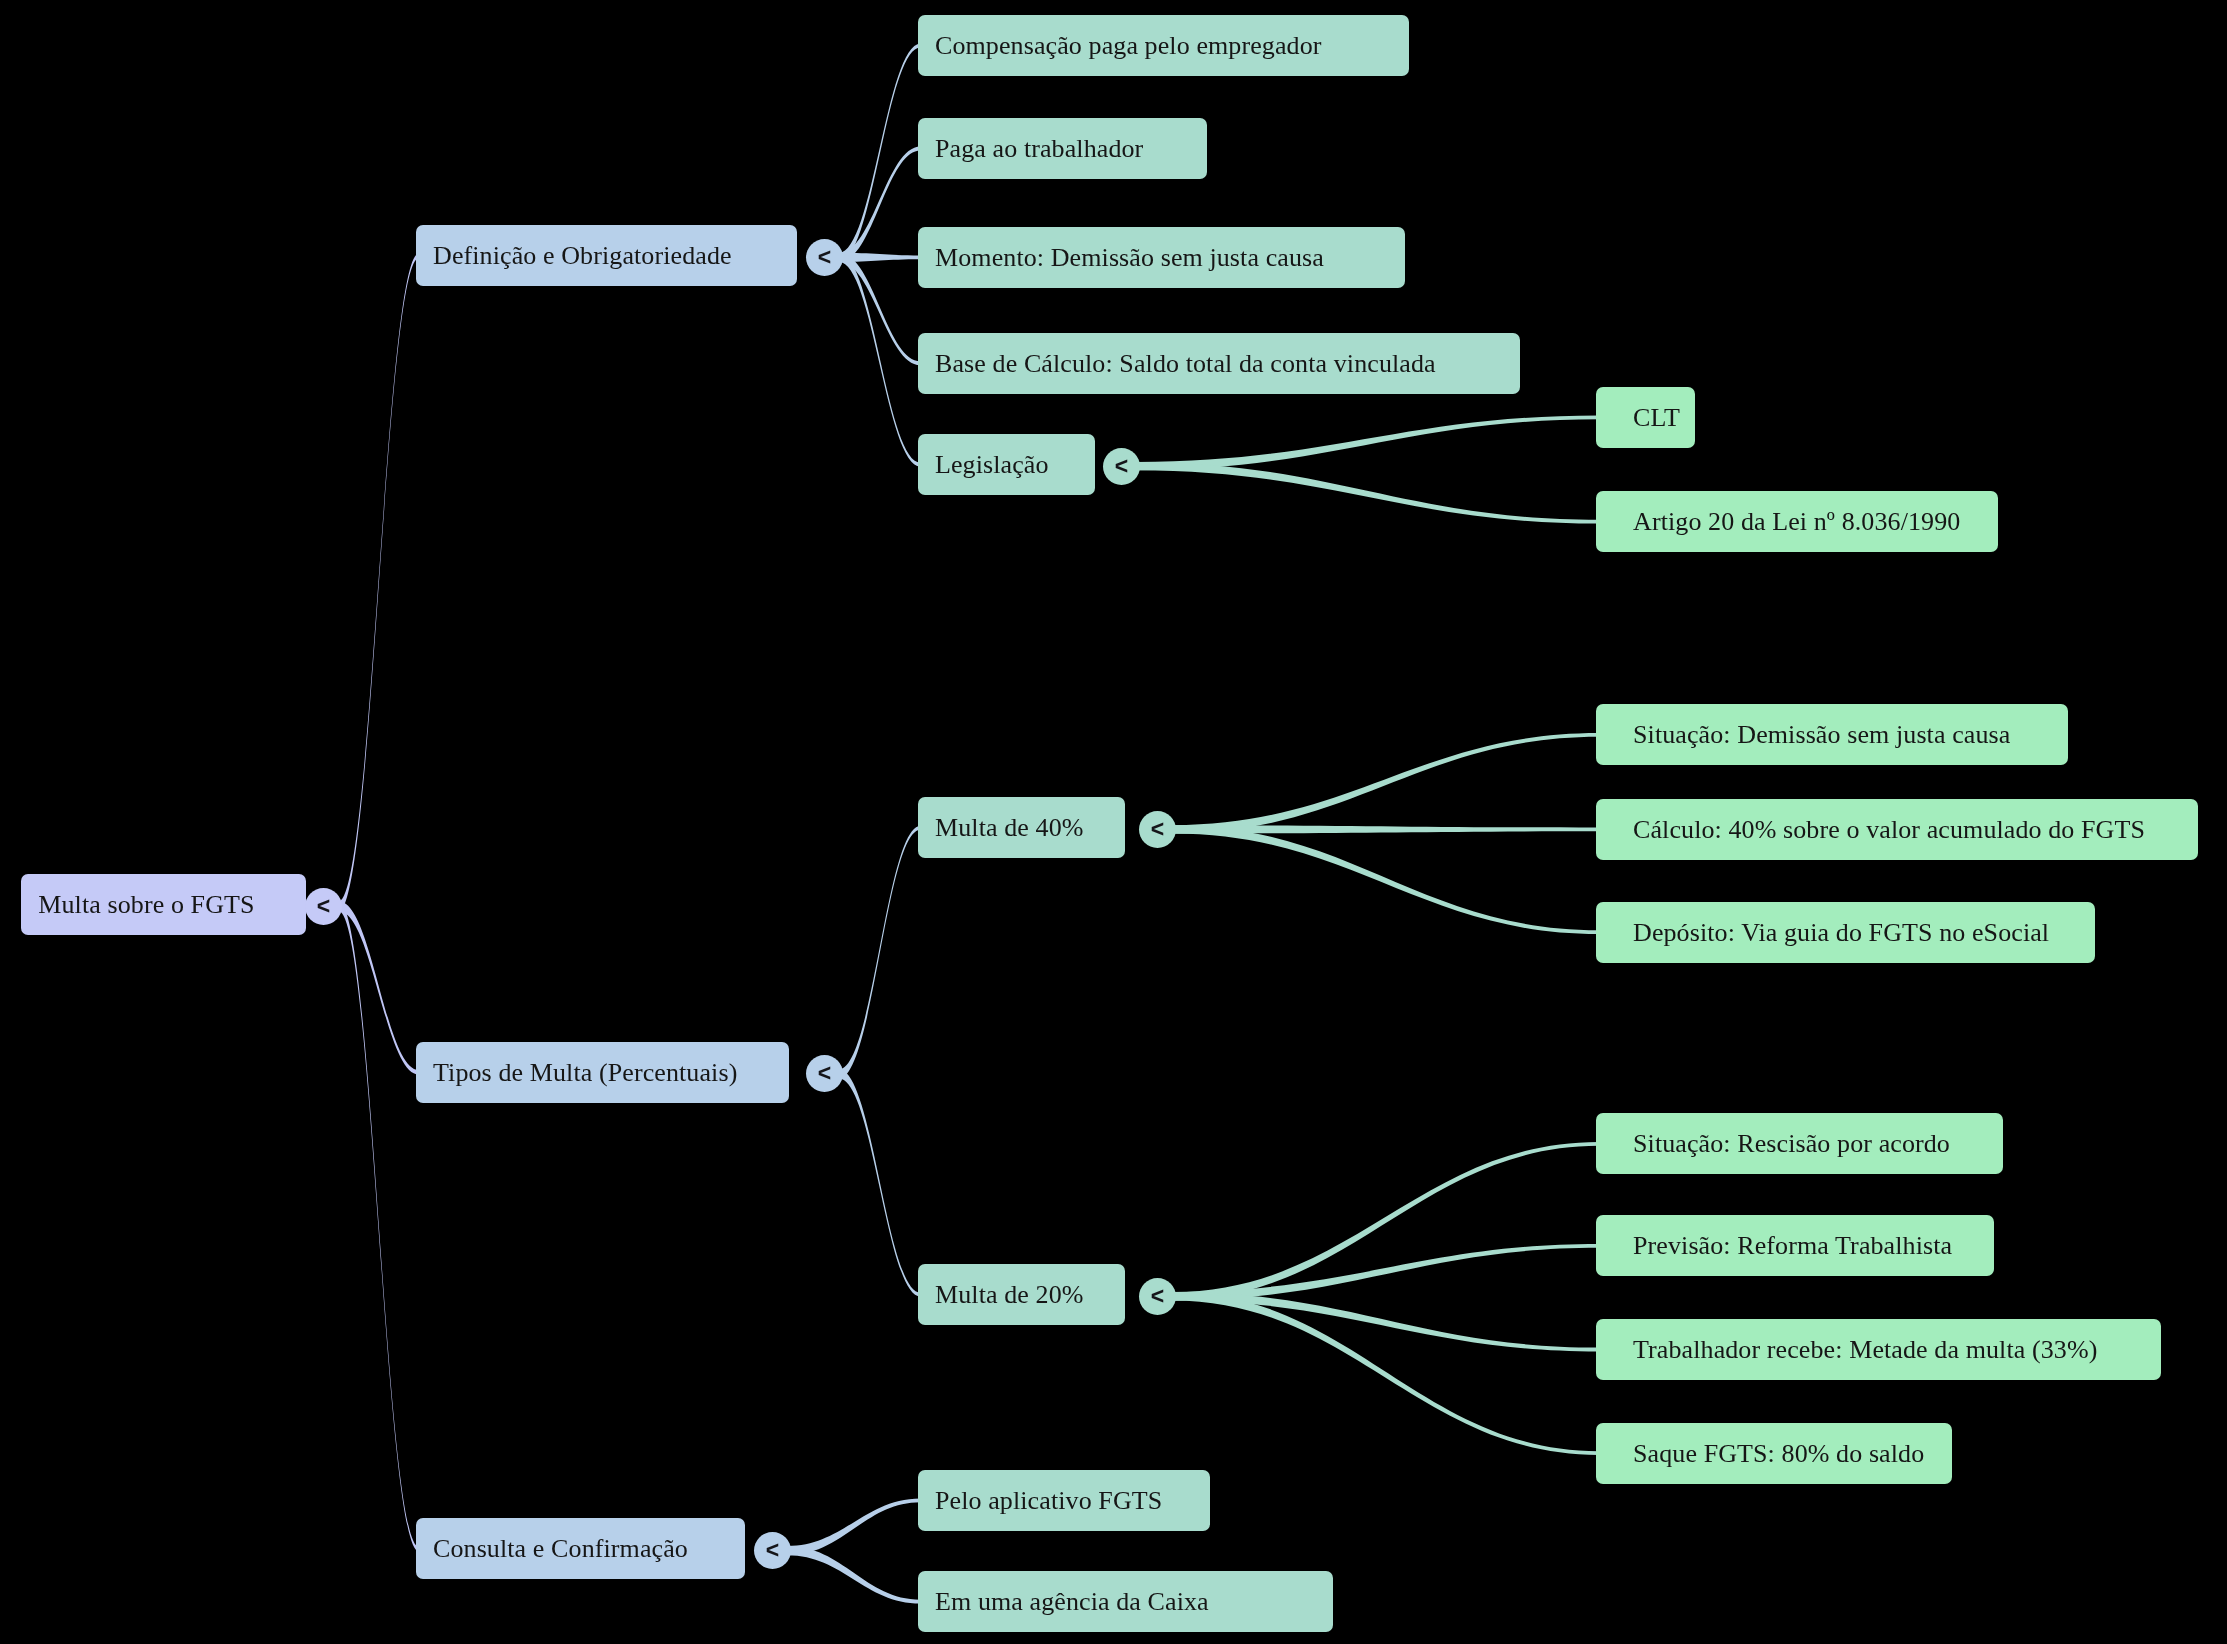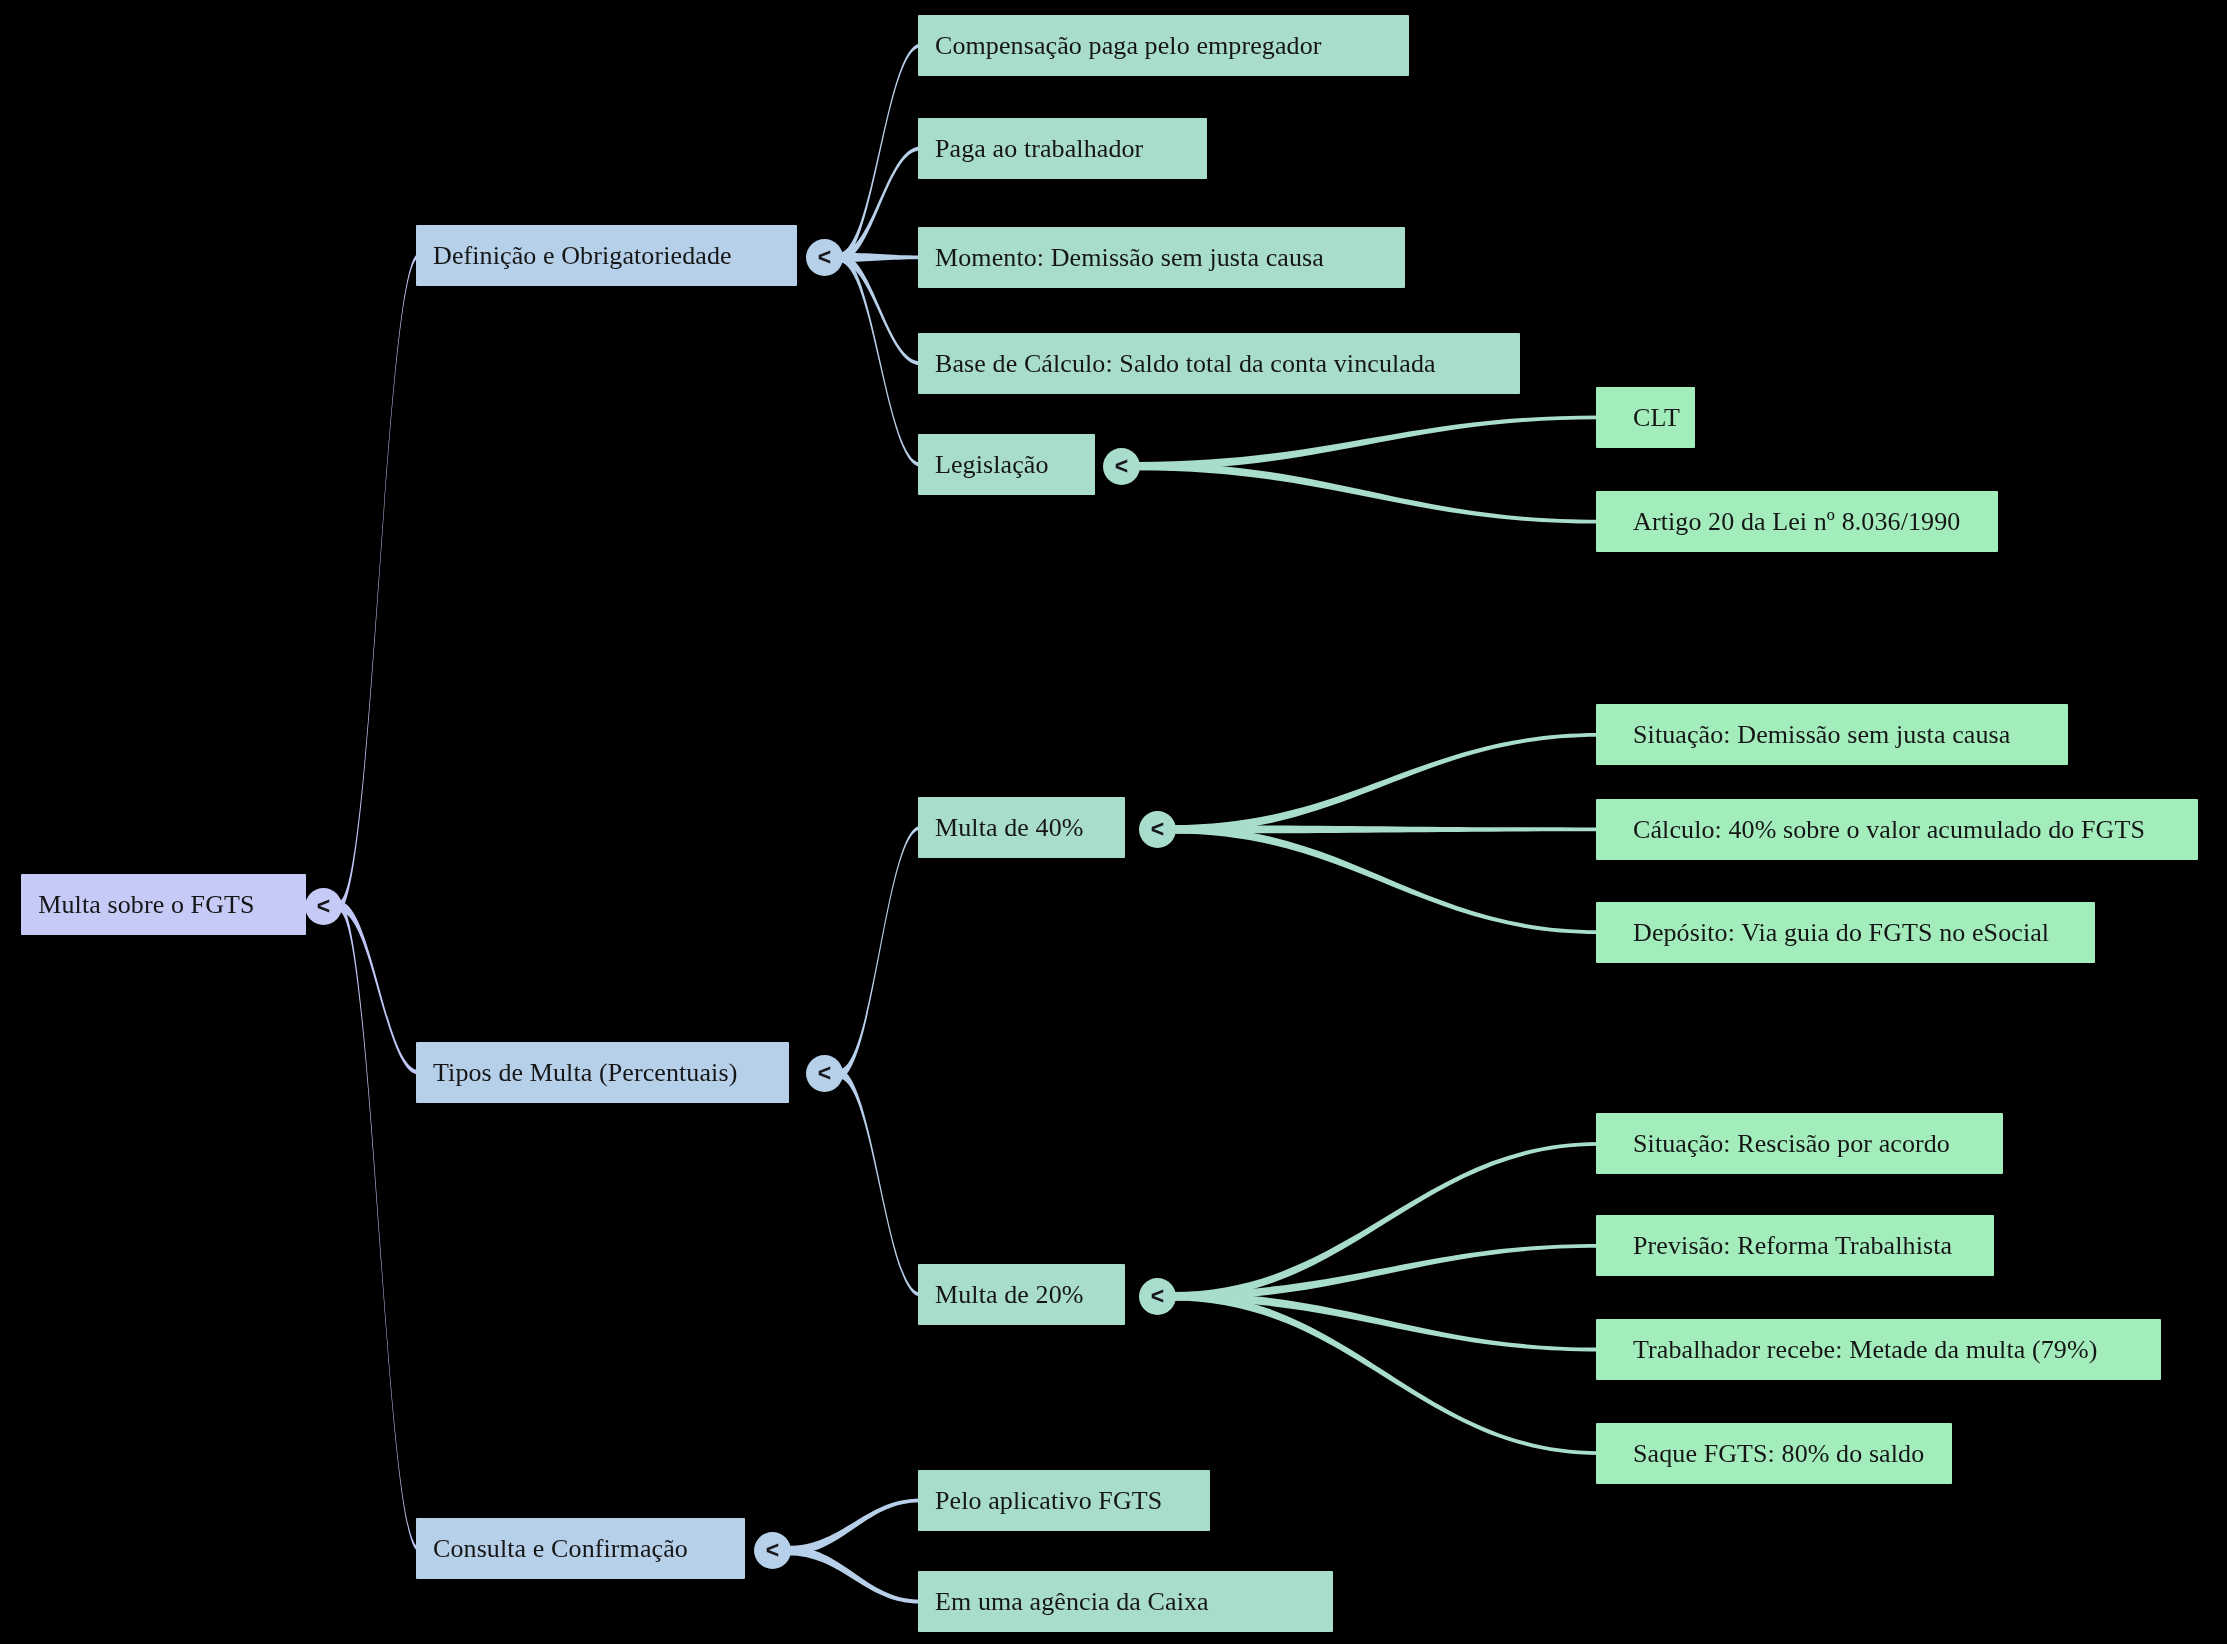--- a/index.html
+++ b/index.html
@@ -1,21 +1,21 @@
 <!DOCTYPE html>
 <html style="font-size:12.2px"><head>
 <meta charset="utf-8">
 <style>
   html,body{margin:0;padding:0;background:#000;}
   body{width:2227px;height:1645px;overflow:hidden;
        font-family:"Liberation Serif","DejaVu Serif",serif;}
   #stage{position:relative;width:2227px;height:1645px;background:#000;}
   #links{position:absolute;left:0;top:0;width:2227px;height:1645px;}
   .node{position:absolute;box-sizing:border-box;display:flex;align-items:center;
-        border-radius:1px;color:#161616;white-space:nowrap;}
+        border-radius:7px;color:#161616;white-space:nowrap;}
   .node .lbl{padding:0 17px;font-size:26px;line-height:1;letter-spacing:0.1px;}
   .root{background:#c5caf7;}
   .lvl1{background:#b7d0ea;}
   .lvl2{background:#a8dccd;}
   .lvl3{background:#a3edbd;padding-left:20px;}
   .toggle{position:absolute;display:flex;align-items:center;justify-content:center;
           border-radius:50%;font-family:"Liberation Sans","DejaVu Sans",sans-serif;
           font-size:23px;font-weight:700;color:#15151a;box-sizing:border-box;}
   .t-root{background:#c5caf7;}
   .t-lvl1{background:#b7d0ea;}
@@ -112,21 +112,21 @@
       <div class="toggle t-lvl2" style="left: 1139px; top: 1278px; width: 37px; height: 37px;">
         <span>&lt;</span>
       </div>
       <div class="node lvl3" style="left: 1596px; top: 1113px; width: 407px; height: 61px;">
         <span class="lbl">Situação: Rescisão por acordo</span>
       </div>
       <div class="node lvl3" style="left: 1596px; top: 1215px; width: 398px; height: 61px;">
         <span class="lbl">Previsão: Reforma Trabalhista</span>
       </div>
       <div class="node lvl3" style="left: 1596px; top: 1319px; width: 565px; height: 61px;">
-        <span class="lbl">Trabalhador recebe: Metade da multa (79%)</span>
+        <span class="lbl">Trabalhador recebe: Metade da multa (33%)</span>
       </div>
       <div class="node lvl3" style="left: 1596px; top: 1423px; width: 356px; height: 61px;">
         <span class="lbl">Saque FGTS: 80% do saldo</span>
       </div>
       <div class="node lvl1" style="left: 416px; top: 1518px; width: 329px; height: 61px;">
         <span class="lbl">Consulta e Confirmação</span>
       </div>
       <div class="toggle t-lvl1" style="left: 754px; top: 1532px; width: 37px; height: 37px;">
         <span>&lt;</span>
       </div>

